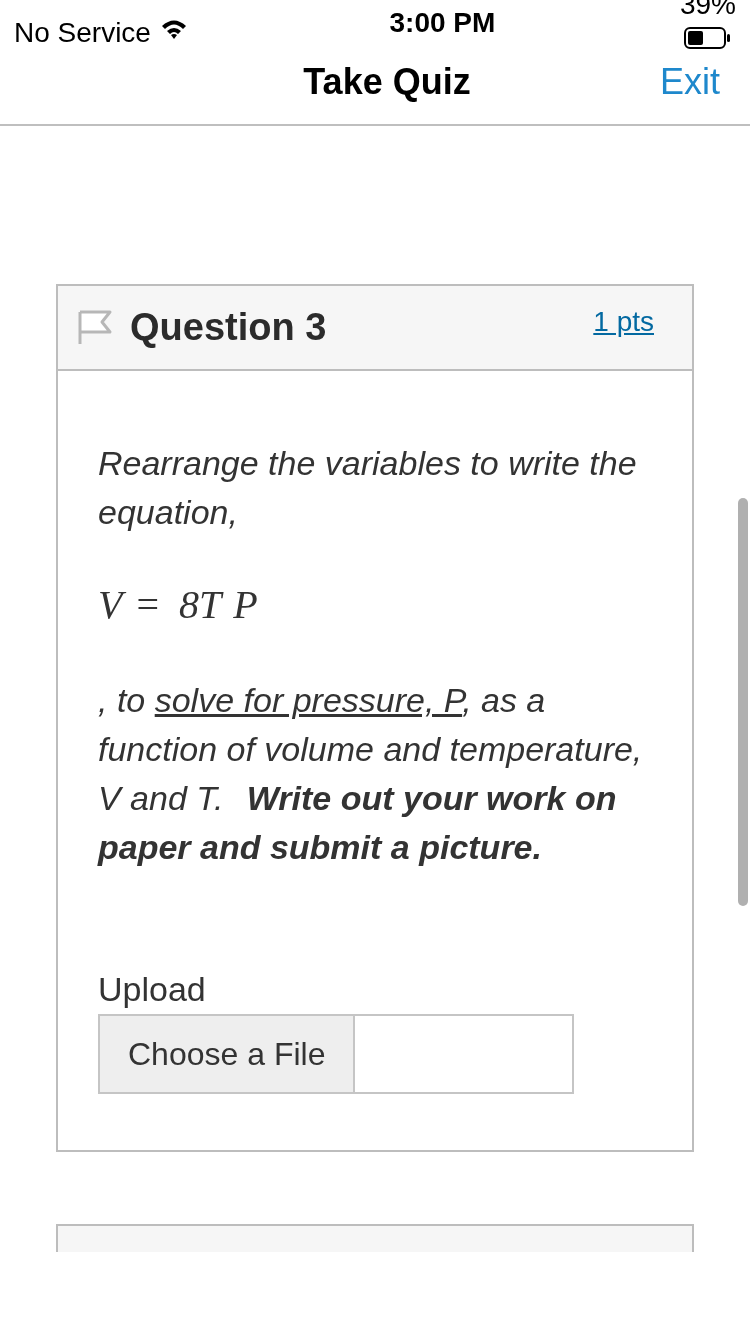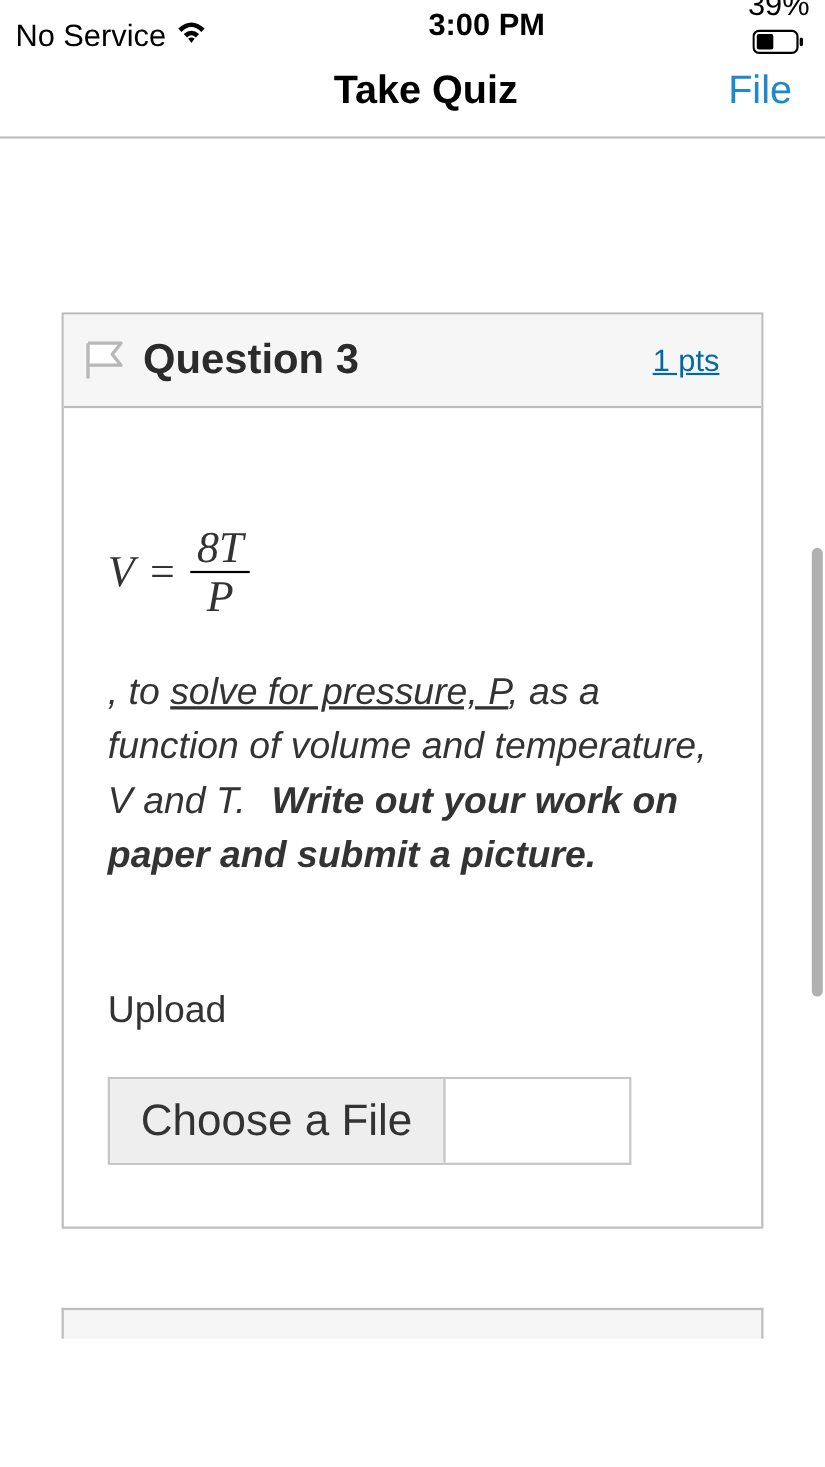--- a/index.html
+++ b/index.html
@@ -8,37 +8,37 @@
   .status-left { display: flex; align-items: center; gap: 8px; margin-top: 20px; }
   .status-right { display: flex; align-items: center; gap: 4px; flex-direction: column; }
   .wifi-icon { display: inline-block; }
   .battery-icon { display: inline-block; }
   .nav-bar { position: relative; height: 86px; border-bottom: 2px solid #bfbfbf; display: flex; align-items: center; justify-content: center; padding-left: 24px; }
   .nav-title { font-size: 36px; font-weight: 600; }
   .nav-exit { position: absolute; right: 30px; font-size: 36px; color: #1e88cc; }
   .content { padding: 0 56px; }
   .scrollbar-track { position: absolute; right: 2px; top: 498px; width: 10px; height: 408px; background: #b0b0b0; border-radius: 5px; }
   .question-card { margin-top: 158px; border: 2px solid #bdbdbd; }
-  .question-header { display: flex; align-items: center; justify-content: space-between; padding: 20px 38px 20px 18px; background: #f6f6f6; border-bottom: 2px solid #bdbdbd; }
+  .question-header { display: flex; justify-content: space-between; padding: 20px 38px 20px 18px; background: #f6f6f6; border-bottom: 2px solid #bdbdbd; }
   .question-header-left { display: flex; align-items: center; gap: 14px; }
   .flag-icon { width: 40px; height: 36px; display: inline-block; }
   .question-label { font-size: 38px; font-weight: 700; color: #2b2b2b; }
   .points-label { font-size: 28px; color: #0369a1; text-decoration: underline; }
   .question-body { padding: 68px 40px 56px 40px; font-size: 34px; line-height: 1.45; color: #333; }
   .prompt-text { font-style: italic; }
   .equation { font-family: "Times New Roman", serif; font-style: italic; font-size: 40px; margin: 38px 0 42px 0; display: flex; align-items: center; gap: 14px; }
-  .fraction { display: inline-flex; flex-direction: column; align-items: center; line-height: 1.05; }
+  .fraction { display: inline-flex; flex-direction: row; align-items: center; line-height: 1.05; }
   .frac-num { padding: 0 6px; }
   .frac-bar { border-top: 2px solid #000; width: 100%; }
   .frac-den { padding: 0 6px; }
   .underlined { text-decoration: underline; text-align: right; }
   .bold-instr { font-weight: 700; margin-left: 14px; }
-  .upload-label { font-size: 34px; font-style: normal; margin-top: 92px; margin-bottom: 36px; color: #333; }
+  .upload-label { font-size: 34px; font-style: normal; margin-top: 92px; color: #333; }
   .file-row { display: flex; border: 2px solid #c5c5c5; width: 476px; height: 80px; }
-  .choose-btn { border-right: 2px solid #c5c5c5; background: #eeeeee; padding: 0 28px; display: flex; align-items: center; font-size: 40px; color: #333; }
+  .choose-btn { border-right: 2px solid #c5c5c5; background: #eeeeee; padding: 0 28px; display: flex; align-items: center; font-size: 32px; color: #333; }
   .file-display { flex: 1; }
   .next-card { margin-top: 72px; border-top: 2px solid #bdbdbd; border-left: 2px solid #bdbdbd; border-right: 2px solid #bdbdbd; height: 28px; background: #f6f6f6; }
 </style>
 </head>
 <body>
 
 <div class="status-bar">
   <div class="status-left">
     <span>No Service</span>
     <span class="wifi-icon">
@@ -55,37 +55,38 @@
           <rect x="1" y="2" width="40" height="20" rx="5" ry="5" fill="none" stroke="#000" stroke-width="2"></rect>
           <rect x="4" y="5" width="15" height="14" rx="2" fill="#000"></rect>
           <rect x="43" y="8" width="3" height="8" rx="1.5" fill="#000"></rect>
         </svg>
     </span>
   </div>
 </div>
 
 <div class="nav-bar">
   <span class="nav-title">Take Quiz</span>
-  <span class="nav-exit">File</span>
+  <span class="nav-exit">Exit</span>
 </div>
 
 <div class="content">
   <div class="question-card">
     <div class="question-header">
       <div class="question-header-left">
         <span class="flag-icon">
           <svg width="40" height="36" viewBox="0 0 40 36">
               <path d="M4 2 L4 34 M4 2 L34 2 L26 12 L34 22 L4 22" fill="#fff" stroke="#b7b7b7" stroke-width="3" stroke-linejoin="round"></path>
             </svg>
         </span>
         <span class="question-label">Question 3</span>
       </div>
       <span class="points-label">1 pts</span>
     </div>
     <div class="question-body">
+      <div class="prompt-text">Rearrange the variables to write the equation,</div>
       <div class="equation">
         <span>V</span>
         <span style="font-style:normal;">=</span>
         <span class="fraction">
           <span class="frac-num">8T</span>
           <span class="frac-bar"></span>
           <span class="frac-den">P</span>
         </span>
       </div>
       <div class="prompt-text">

